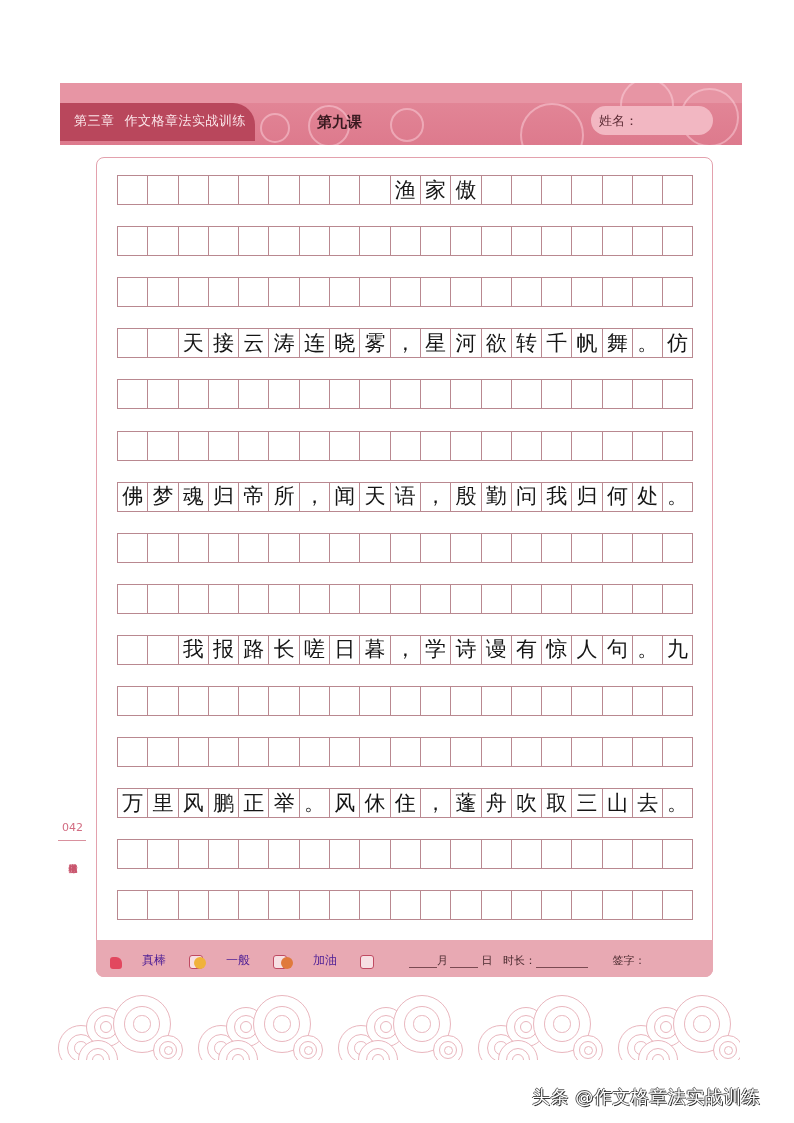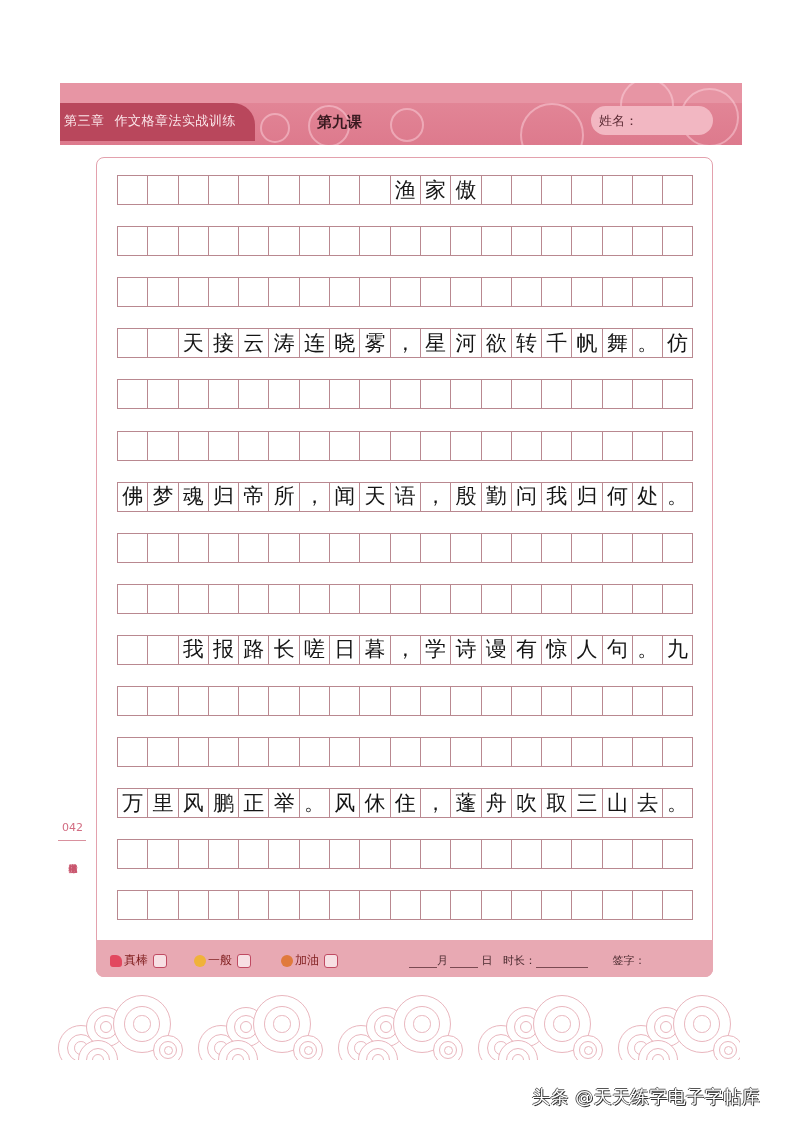--- a/index.html
+++ b/index.html
@@ -11,21 +11,21 @@
     position: absolute; left: 60px; top: 83px; width: 682px; height: 62px;
     background: linear-gradient(180deg, #e48a9a 0%, #dd7a8d 100%);
     overflow: hidden;
   }
   .header .topstrip { position: absolute; left: 0; top: 0; width: 100%; height: 20px; background: #e795a4; }
   .chapter-tab {
     position: absolute; left: 0; top: 20px; width: 195px; height: 38px;
     background: #b9475c; border-radius: 0 22px 0 0;
   }
   .chapter-text {
-    position: absolute; left: 4px; top: 29px; color: #fbe6ea; font-size: 13px; letter-spacing: 0.5px;
+    position: absolute; left: 14px; top: 29px; color: #fbe6ea; font-size: 13px; letter-spacing: 0.5px;
     white-space: nowrap;
   }
   .chapter-text span { margin-right: 10px; }
   .lesson-title {
     position: absolute; left: 257px; top: 30px; font-size: 15px; font-weight: bold; color: #3a1a20;
   }
   .name-pill {
     position: absolute; left: 531px; top: 23px; width: 122px; height: 29px; border-radius: 15px;
     background: #f2b7c2;
   }
@@ -42,21 +42,21 @@
     border: 1px solid #b98890; border-right: none;
     display: flex; align-items: center; justify-content: center;
     font-family: "DejaVu Serif", serif; font-size: 21px; color: #151515; line-height: 1;
   }
   .cell:last-child { border-right: 1px solid #b98890; }
 
   .footer-bar {
     position: absolute; left: 96px; top: 940px; width: 617px; height: 37px;
     background: #e8a9b3; border-radius: 0 0 8px 8px; box-sizing: border-box;
   }
-  .rating { position: absolute; top: 952px; font-size: 12px; color: #7f1d1d; display: flex; align-items: center; }
+  .rating { position: absolute; top: 952px; font-size: 12px; color: #4c1d95; display: flex; align-items: flex-end; gap: 18px; }
   .rating .emoji { display: inline-block; width: 12px; height: 12px; border-radius: 50%; margin-right: 2px; }
   .rating .box {
     display: inline-block; width: 12px; height: 12px; border: 1.5px solid #c04a62; border-radius: 3px;
     background: #f7dfe3; margin-left: 5px;
   }
   .date-area { position: absolute; top: 953px; left: 409px; font-size: 11px; color: #4a2a2f; white-space: nowrap; }
   .blank { display: inline-block; border-bottom: 1px solid #7a4a52; vertical-align: bottom; }
 
   .page-num { position: absolute; left: 62px; top: 821px; font-family: "DejaVu Sans", sans-serif; font-size: 11px; color: #d26d82; }
   .side-rule { position: absolute; left: 58px; top: 840px; width: 28px; height: 1px; background: #d9919e; }
@@ -514,13 +514,13 @@
     <div class="cloud-swirl" style="width: 35.96px; height: 35.96px; left: 626.02px; top: 11.02px; background: transparent;"></div>
     <div class="cloud-swirl" style="width: 17.4px; height: 17.4px; left: 635.3px; top: 20.3px; background: transparent;"></div>
     <div class="cloud-swirl" style="width: 40px; height: 40px; left: 580px; top: 45px;"></div>
     <div class="cloud-swirl" style="width: 24.8px; height: 24.8px; left: 587.6px; top: 52.6px; background: transparent;"></div>
     <div class="cloud-swirl" style="width: 12px; height: 12px; left: 594px; top: 59px; background: transparent;"></div>
     <div class="cloud-swirl" style="width: 30px; height: 30px; left: 655px; top: 40px;"></div>
     <div class="cloud-swirl" style="width: 18.6px; height: 18.6px; left: 660.7px; top: 45.7px; background: transparent;"></div>
     <div class="cloud-swirl" style="width: 9px; height: 9px; left: 665.5px; top: 50.5px; background: transparent;"></div>
   </div>
 
-<div class="watermark">头条 @天天练字电子字帖库</div>
+<div class="watermark">头条 @作文格章法实战训练</div>
 
 </body></html>

